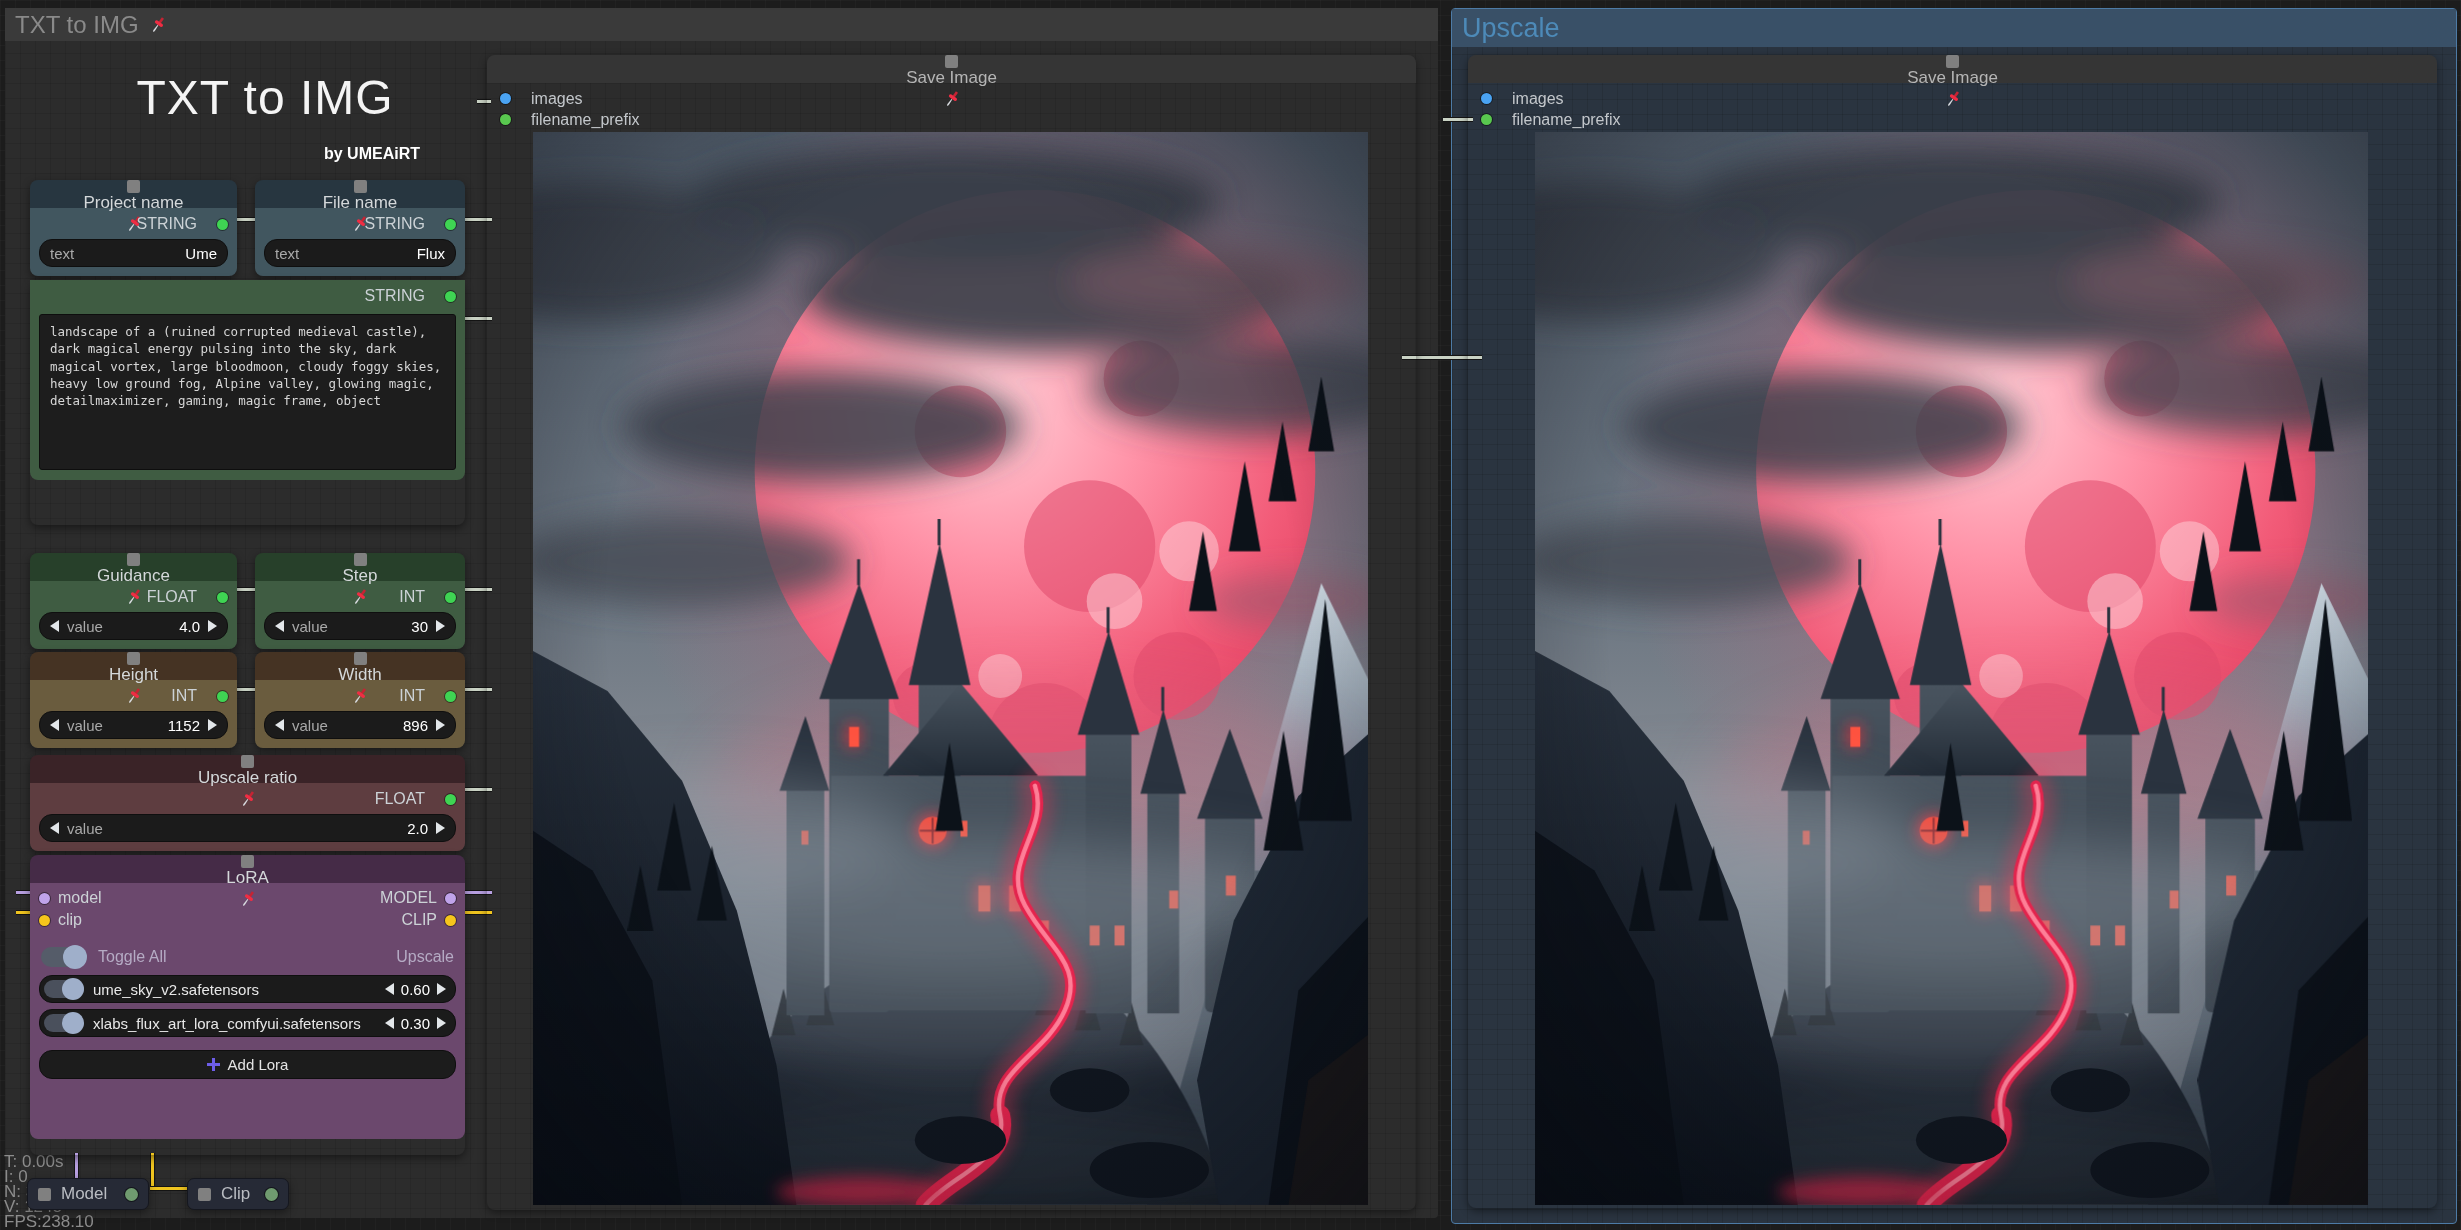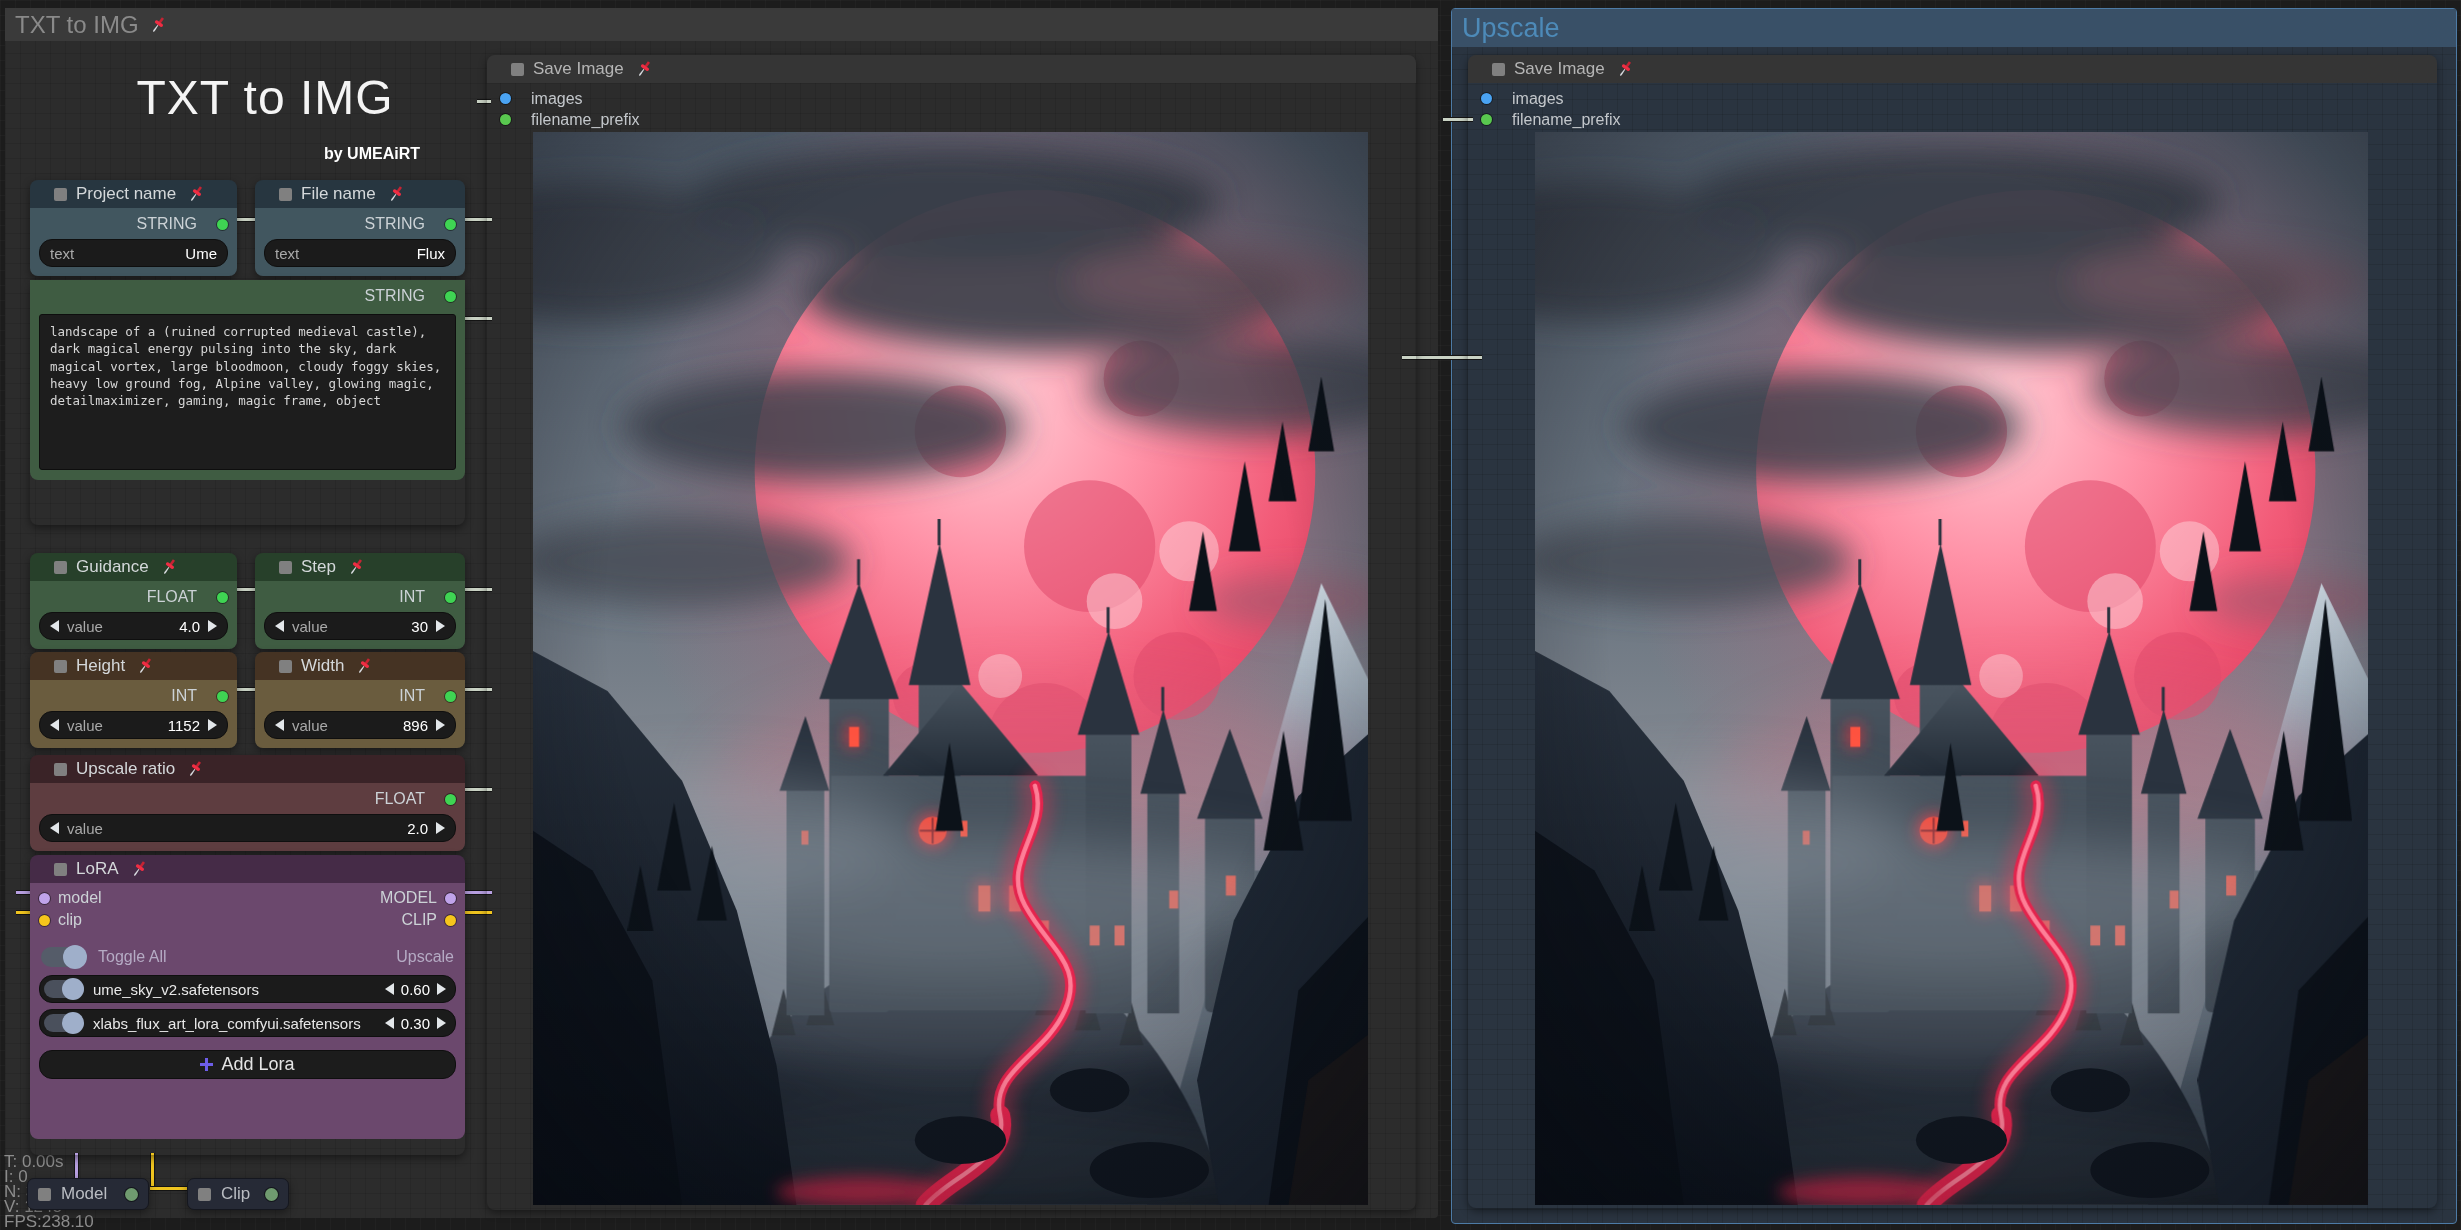--- a/index.html
+++ b/index.html
@@ -19,21 +19,21 @@
   .group-header{display:flex;align-items:center;gap:8px;padding:0 10px;}
   .g-left .group-header{height:33px;background:#3a3a3a;color:#8a8a8a;font-size:24px;}
   .g-right .group-header{height:38px;background:#395067;color:#4d8ab8;font-size:27px;}
   .big-title{position:absolute;left:95px;top:62px;width:330px;text-align:center;color:#f4f4f4;}
   .big-title .t1{font-size:48px;letter-spacing:1px;}
   .big-title .t2{font-size:16px;font-weight:bold;text-align:right;padding-right:10px;margin-top:20px;color:#fff;}
   
   .pin{width:22px;height:22px;flex:0 0 auto;}
   
   .node{position:absolute;border-radius:8px;box-shadow:0 3px 9px rgba(0,0,0,.45);font-size:16px;}
-  .node-header{height:28px;border-radius:8px 8px 0 0;background:var(--hd);display:flex;align-items:center;gap:9px;padding:0 24px;}
+  .node-header{height:28px;border-radius:8px 8px 0 0;background:var(--hd);display:flex;align-items:center;padding:0 9px;flex-direction:column;}
   .node-title{color:#d4d8da;font-size:17px;white-space:nowrap;}
   .node-body{background:var(--bd);border-radius:0 0 8px 8px;padding:4px 9px 9px;}
   .n-teal{--hd:#273640;--bd:#41565f;}
   .n-green{--hd:#27402a;--bd:#3f5c42;}
   .n-brown{--hd:#453323;--bd:#6a5c3e;}
   .n-maroon{--hd:#3a2327;--bd:#5e3d40;}
   .n-purple{--hd:#452b47;--bd:#6b486d;}
   .n-save{--hd:#353535;--bd:#353535;}
   .sq{width:13px;height:13px;border-radius:2px;background:#808080;flex:0 0 auto;}
   .out-row{display:flex;justify-content:flex-end;align-items:center;gap:20px;height:24px;color:#ccd2d6;}
@@ -57,21 +57,21 @@
     padding:8px 10px;white-space:pre-wrap;margin-top:6px;}
   
   .toggle-row{display:flex;align-items:center;gap:11px;height:24px;margin:14px 2px 4px;color:#b5abc4;font-size:16px;}
   .toggle-row .spacer{flex:1;}
   .track{width:46px;height:20px;border-radius:10px;background:#555c69;position:relative;flex:0 0 auto;}
   .track .knob{position:absolute;top:-2px;right:0;width:24px;height:24px;border-radius:50%;background:#9fafca;}
   .lora-pill{height:26px;background:#1b1b1b;border:1px solid #0f0f0f;border-radius:13px;display:flex;align-items:center;gap:9px;padding:0 9px 0 4px;margin-top:6px;color:#e8e8e8;font-size:15px;}
   .lora-pill .track{width:40px;height:18px;background:#4a505c;}
   .lora-pill .track .knob{width:22px;height:22px;}
   .lora-pill .strength{margin-left:auto;display:flex;align-items:center;gap:7px;color:#fff;}
-  .add-lora{height:27px;background:#1c1c1c;border:1px solid #0f0f0f;border-radius:13px;display:flex;align-items:center;justify-content:center;gap:8px;margin-top:13px;color:#e4e4e4;font-size:18px;}
+  .add-lora{height:27px;background:#1c1c1c;border:1px solid #0f0f0f;border-radius:13px;display:flex;align-items:center;justify-content:center;gap:8px;margin-top:13px;color:#e4e4e4;font-size:15px;}
   .plus{position:relative;width:13px;height:13px;flex:0 0 auto;}
   .plus::before,.plus::after{content:"";position:absolute;background:#6d5de8;}
   .plus::before{left:5px;top:0;width:3px;height:13px;}
   .plus::after{left:0;top:5px;width:13px;height:3px;}
   
   .cnode{position:absolute;height:30px;background:#262a36;border:1px solid #15171f;border-radius:7px;display:flex;align-items:center;gap:10px;padding:0 10px;color:#b9bcc2;font-size:17px;box-shadow:0 3px 8px rgba(0,0,0,.4);}
   .cnode .odot{width:13px;height:13px;border-radius:50%;background:#6f9b6f;box-shadow:0 0 0 1px rgba(0,0,0,.5);}
   
   .save-body{padding:5px 8px;}
   .img-wrap{position:absolute;overflow:hidden;background:#10151c;}

